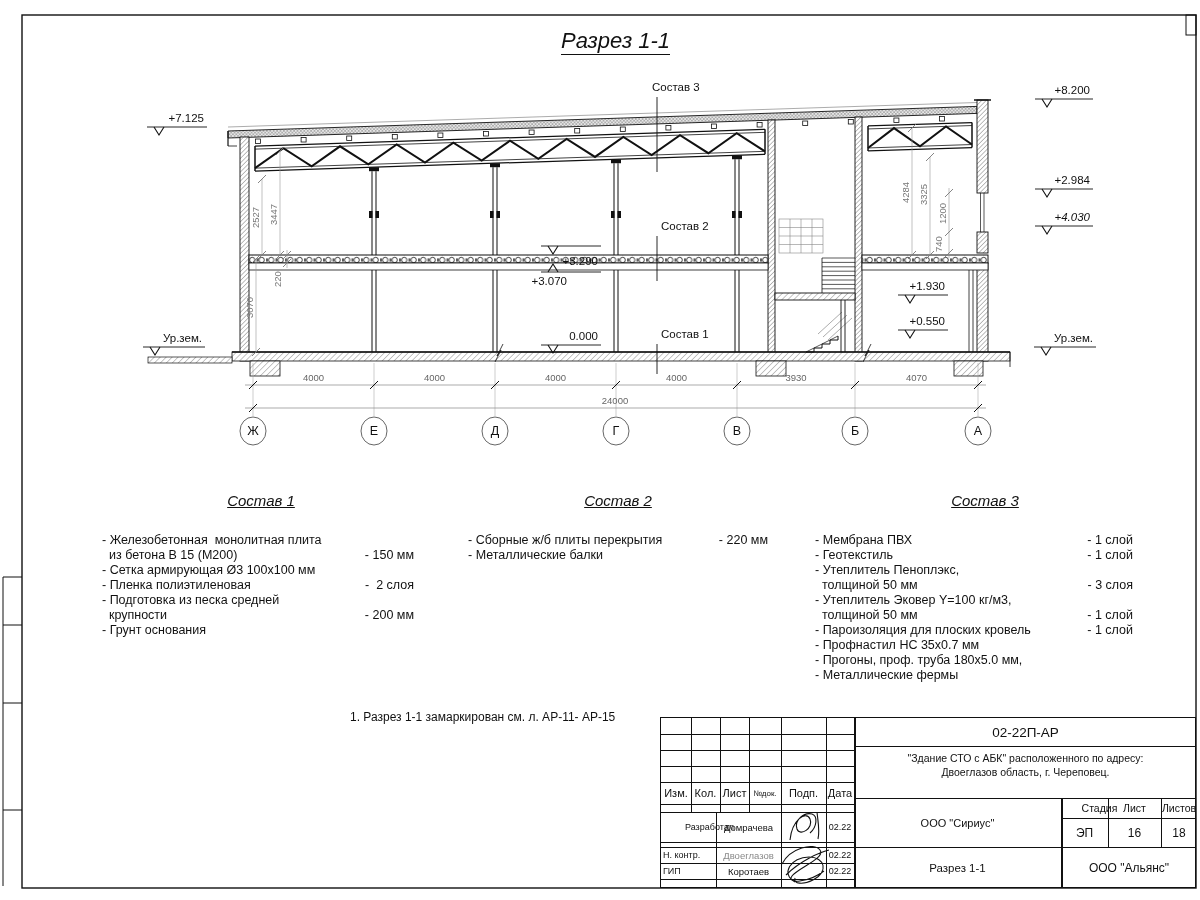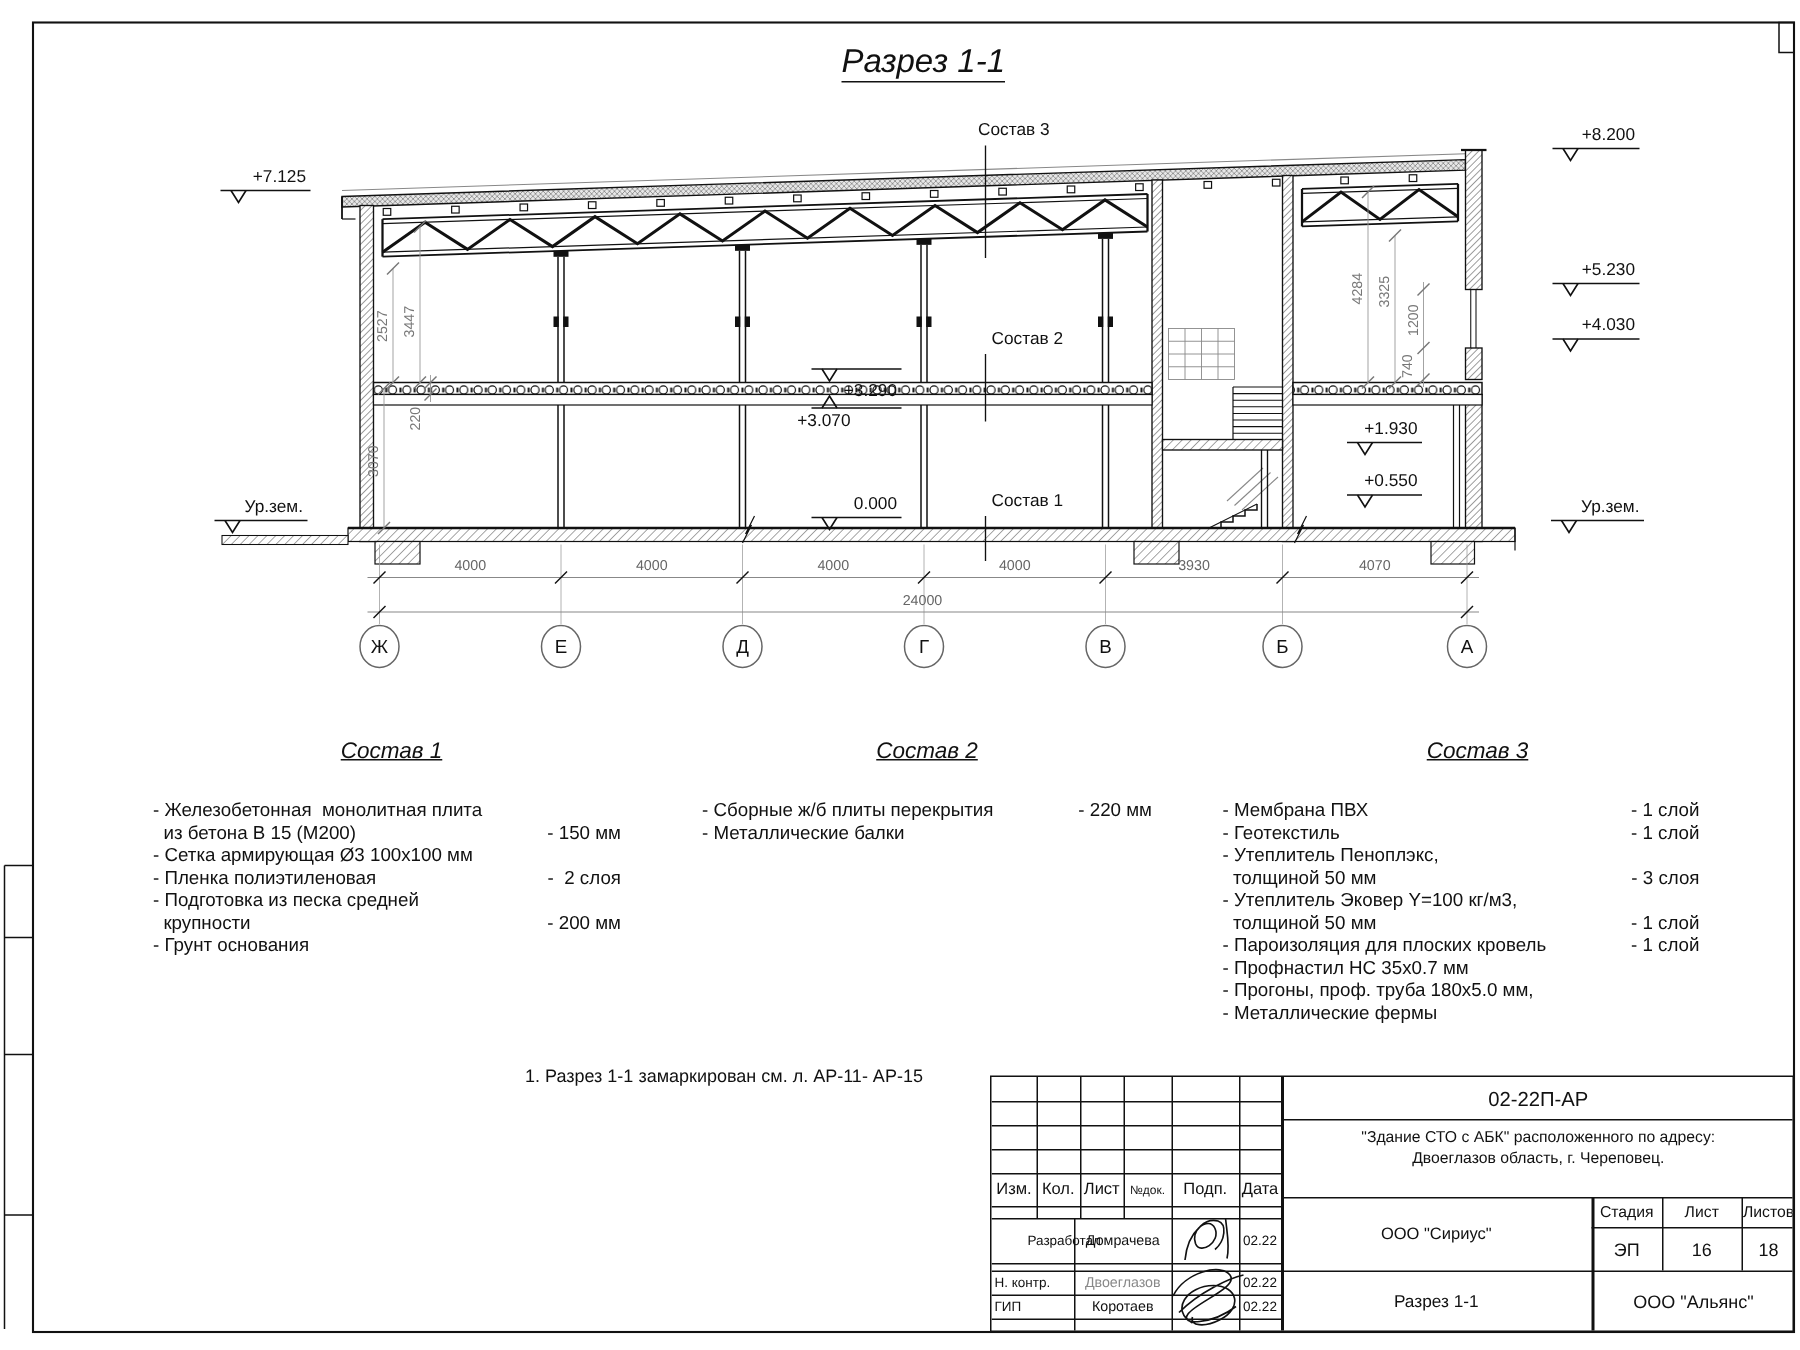--- a/index.html
+++ b/index.html
@@ -290,22 +290,22 @@
       <div class="vdim" style="left:268px;top:225.2px;">3447</div>
       <div class="vdim" style="left:272px;top:287.4px;">220</div>
       <div class="vdim" style="left:244px;top:318.2px;">3070</div>
       <div class="vdim" style="left:900px;top:203.2px;">4284</div>
       <div class="vdim" style="left:918px;top:205.2px;">3325</div>
       <div class="vdim" style="left:937px;top:224.2px;">1200</div>
       <div class="vdim" style="left:933px;top:252.4px;">740</div>
       <div class="t elev" style="left:147px;top:112px;width:57px;">+7.125</div>
       <div class="t elev" style="left:143px;top:332px;width:59px;">Ур.зем.</div>
       <div class="t elev" style="left:1035px;top:84px;width:55px;">+8.200</div>
-      <div class="t elev" style="left:1035px;top:174px;width:55px;">+5.230</div>
-      <div class="t elev" style="left:1035px;top:211px;width:55px;">+4.030</div>
+      <div class="t elev" style="left:1035px;top:174px;width:55px;">+2.984</div>
+      <div class="t elev" style="left:1035px;top:211px;width:55px;font-style:italic;">+4.030</div>
       <div class="t elev" style="left:1034px;top:332px;width:59px;">Ур.зем.</div>
       <div class="t elev" style="left:541px;top:231px;width:57px;margin-top:24px;">+3.290</div>
       <div class="t elev" style="left:510px;top:275px;width:57px;">+3.070</div>
       <div class="t elev" style="left:541px;top:330px;width:57px;">0.000</div>
       <div class="t elev" style="left:898px;top:280px;width:47px;">+1.930</div>
       <div class="t elev" style="left:898px;top:315px;width:47px;">+0.550</div>
       <div class="comp" style="left: 102px; top: 492px; width: 312px;">
         <div class="t comph" style="position: relative; left: 114px; width: 90px;">Состав 1</div>
         <div style="height: 24px;"></div>
         <div class="crow">
@@ -436,21 +436,21 @@
   <div class="tbt" style="left:55px;top:129px;width:65px;height:16px;font-size:9.5px;color:#888;">Двоеглазов</div>
   <div class="tbt" style="left:165px;top:129px;width:28px;height:16px;font-size:9px;">02.22</div>
   <div class="tbt" style="left:2px;top:145px;width:53px;height:16px;font-size:9px;justify-content:flex-start;">ГИП</div>
   <div class="tbt" style="left:55px;top:145px;width:65px;height:16px;font-size:9.5px;">Коротаев</div>
   <div class="tbt" style="left:165px;top:145px;width:28px;height:16px;font-size:9px;">02.22</div>
 
   <div class="tbt" style="left:193px;top:0;width:343px;height:28px;font-size:13.5px;">02-22П-АР</div>
   <div class="tbt" style="left:193px;top:30px;width:343px;height:20px;font-size:10.5px;">"Здание СТО с АБК" расположенного по адресу:</div>
   <div class="tbt" style="left:193px;top:44px;width:343px;height:20px;font-size:10.5px;">Двоеглазов область, г. Череповец.</div>
   <div class="tbt" style="left:193px;top:80px;width:207px;height:49px;font-size:11px;">ООО "Сириус"</div>
-  <div class="tbt" style="left:400px;top:80px;width:47px;height:20px;font-size:10.5px;">Стадия</div>
+  <div class="tbt" style="left:400px;top:80px;width:47px;height:20px;font-size:10.5px;padding-left:15px;">Стадия</div>
   <div class="tbt" style="left:447px;top:80px;width:53px;height:20px;font-size:10.5px;">Лист</div>
   <div class="tbt" style="left:500px;top:80px;width:36px;height:20px;font-size:10.5px;">Листов</div>
   <div class="tbt" style="left:400px;top:100px;width:47px;height:29px;font-size:12px;">ЭП</div>
   <div class="tbt" style="left:447px;top:100px;width:53px;height:29px;font-size:12px;">16</div>
   <div class="tbt" style="left:500px;top:100px;width:36px;height:29px;font-size:12px;">18</div>
   <div class="tbt" style="left:193px;top:129px;width:207px;height:42px;font-size:11.5px;">Разрез 1-1</div>
   <div class="tbt" style="left:400px;top:129px;width:136px;height:42px;font-size:12px;">ООО "Альянс"</div>
 </div>
 
 </div>

